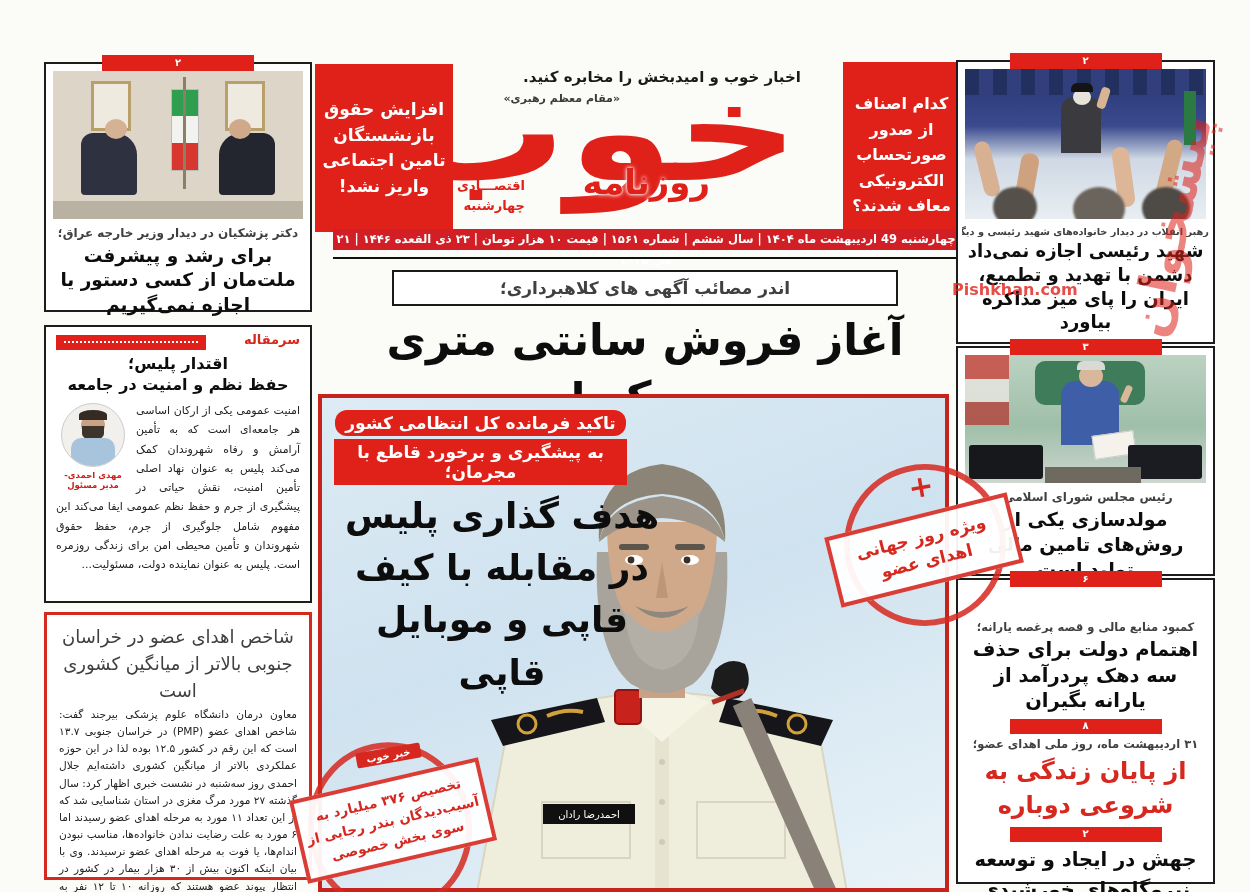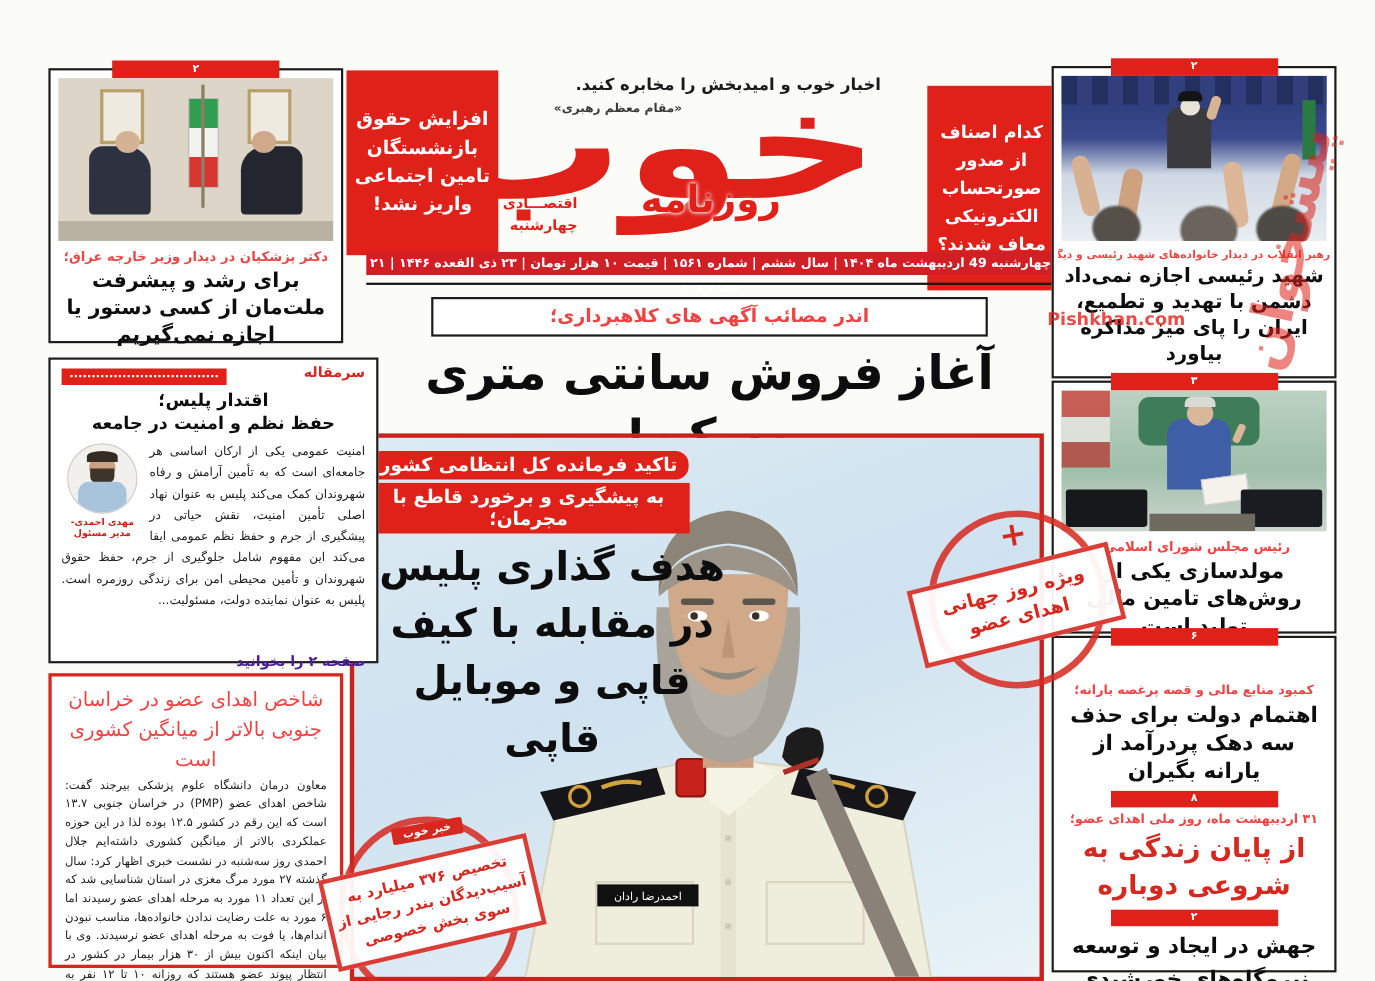--- a/index.html
+++ b/index.html
@@ -5,21 +5,21 @@
   html,body{margin:0;padding:0;}
   body{background:#e9e9e6;font-family:"DejaVu Sans", sans-serif;}
   #page{position:relative;width:1250px;height:892px;background:#fbfbf8;overflow:hidden;direction:rtl;}
   .box{position:absolute;background:#fff;border:2px solid #1c1c1c;box-sizing:border-box;}
   .redbox{position:absolute;background:#e0211a;color:#fff;box-sizing:border-box;display:flex;align-items:center;justify-content:center;text-align:center;font-weight:bold;}
   .tab{position:absolute;top:-9px;right:50%;transform:translateX(50%);width:152px;height:16px;background:#e0211a;color:#fff;
        font-size:10px;font-weight:bold;text-align:center;line-height:15px;}
   .tab-inline{display:block;margin:5px auto 3px auto;width:152px;height:15px;background:#e0211a;color:#fff;
        font-size:10px;font-weight:bold;text-align:center;line-height:14px;}
   .photo{position:relative;margin:7px;overflow:hidden;}
-  .kicker-red{color:#ef4444;font-weight:bold;text-align:center;}
+  .kicker-red{color:#404040;font-weight:bold;text-align:center;}
   .headline-black{color:#0d0d0d;font-weight:900;text-align:center;line-height:1.32;}
   .jtext{color:#222;text-align:justify;direction:rtl;line-height:1.75;}
   svg text{font-family:"DejaVu Sans",sans-serif;}
   .stamp-ring{position:absolute;border:6px solid rgba(214,40,31,.85);border-radius:50%;}
   .stamp-label{position:absolute;background:rgba(255,255,255,.94);border:4px solid rgba(214,40,31,.9);
        color:#d6281f;font-weight:900;text-align:center;}
 </style>
 </head>
 <body>
 
@@ -28,21 +28,21 @@
   <div style="position:absolute;right:420px;top:46px;width:400px;height:180px;">
     <div style="position:absolute;right:18px;top:22px;width:300px;text-align:center;font-size:15px;font-weight:bold;color:#1a1a1a;">اخبار خوب و امیدبخش را مخابره کنید.</div>
     <div style="position:absolute;right:210px;top:46px;font-size:11px;font-weight:bold;color:#3a3a3a;">«مقام معظم رهبری»</div>
     <div style="position:absolute;right:30px;top:18px;font-size:138px;line-height:1;font-weight:900;color:#e0211a;transform:scaleX(1.25);transform-origin:right;">خوب</div>
     <div style="position:absolute;right:120px;top:116px;font-size:34px;font-weight:900;color:#e0211a;text-shadow:0 0 3px #fff,0 0 5px #fff;">روزنامه</div>
     <div style="position:absolute;right:305px;top:132px;font-size:13px;font-weight:bold;color:#e0211a;">اقتصـــادی</div>
     <div style="position:absolute;right:305px;top:152px;font-size:13px;font-weight:bold;color:#e0211a;">چهارشنبه</div>
   </div>
 
   <div class="redbox" style="left:315px;top:64px;width:138px;height:168px;font-size:17px;line-height:1.5;padding:6px;">افزایش حقوق بازنشستگان تامین اجتماعی واریز نشد!</div>
-  <div class="redbox" style="left:843px;top:62px;width:117px;height:186px;font-size:16px;line-height:1.6;padding:6px;margin-top:16px;">کدام اصناف از صدور صورتحساب الکترونیکی معاف شدند؟</div>
+  <div class="redbox" style="left:843px;top:62px;width:117px;height:186px;font-size:16px;line-height:1.6;padding:6px;">کدام اصناف از صدور صورتحساب الکترونیکی معاف شدند؟</div>
 
   <div style="position:absolute;left:333px;top:229px;width:626px;height:21px;background:#d11f25;color:#fff;
               font-size:11.5px;font-weight:bold;text-align:center;line-height:21px;">چهارشنبه 49 اردیبهشت ماه ۱۴۰۴ | سال ششم | شماره ۱۵۶۱ | قیمت ۱۰ هزار تومان | ۲۳ ذی القعده ۱۴۴۶ | ۲۱ می ۲۰۲۵</div>
   <div style="position:absolute;left:333px;top:257px;width:626px;height:2px;background:#111;"></div>
 
   <div style="position:absolute;left:392px;top:270px;width:506px;height:36px;border:2px solid #1a1a1a;background:#fff;box-sizing:border-box;
               display:flex;align-items:center;justify-content:center;">
     <span class="kicker-red" style="font-size:17px;">اندر مصائب آگهی های کلاهبرداری؛</span>
   </div>
   <div class="headline-black" style="position:absolute;left:352px;top:312px;width:586px;font-size:43px;letter-spacing:-1px;">آغاز فروش سانتی متری مسکن!</div>
@@ -136,21 +136,21 @@
       <div style="position:absolute;left:28px;top:62px;width:56px;height:62px;background:#2d3140;border-radius:12px 22px 4px 4px;"></div>
       <div style="position:absolute;left:52px;top:48px;width:22px;height:20px;background:#d6b294;border-radius:50%;"></div>
       <div style="position:absolute;right:28px;top:62px;width:56px;height:62px;background:#23262f;border-radius:22px 12px 4px 4px;"></div>
       <div style="position:absolute;right:52px;top:48px;width:22px;height:20px;background:#cda habit;background:#cfa98a;border-radius:50%;"></div>
       <div style="position:absolute;left:0;bottom:0;width:100%;height:18px;background:#b9b2a2;"></div>
     </div>
     <div class="kicker-red" style="font-size:12px;margin-top:2px;">دکتر پزشکیان در دیدار وزیر خارجه عراق؛</div>
     <div class="headline-black" style="font-size:18.5px;margin:4px 6px 0 6px;">برای رشد و پیشرفت ملت‌مان از کسی دستور یا اجازه نمی‌گیریم</div>
   </div>
 
-  <div class="box" style="left:44px;top:325px;width:300px;height:278px;">
+  <div class="box" style="left:44px;top:325px;width:268px;height:278px;">
     <div style="position:relative;height:26px;">
       <div style="position:absolute;left:10px;top:8px;width:150px;height:15px;background:#e0211a;">
         <div style="margin:6px 8px 0 8px;border-top:2px dotted #fff;"></div>
       </div>
       <div style="position:absolute;right:10px;top:5px;color:#d6281f;font-weight:bold;font-size:13px;">سرمقاله</div>
     </div>
     <div class="headline-black" style="font-size:16px;">
       <span>اقتدار پلیس؛</span><br>
       <span>حفظ نظم و امنیت در جامعه</span>
     </div>

